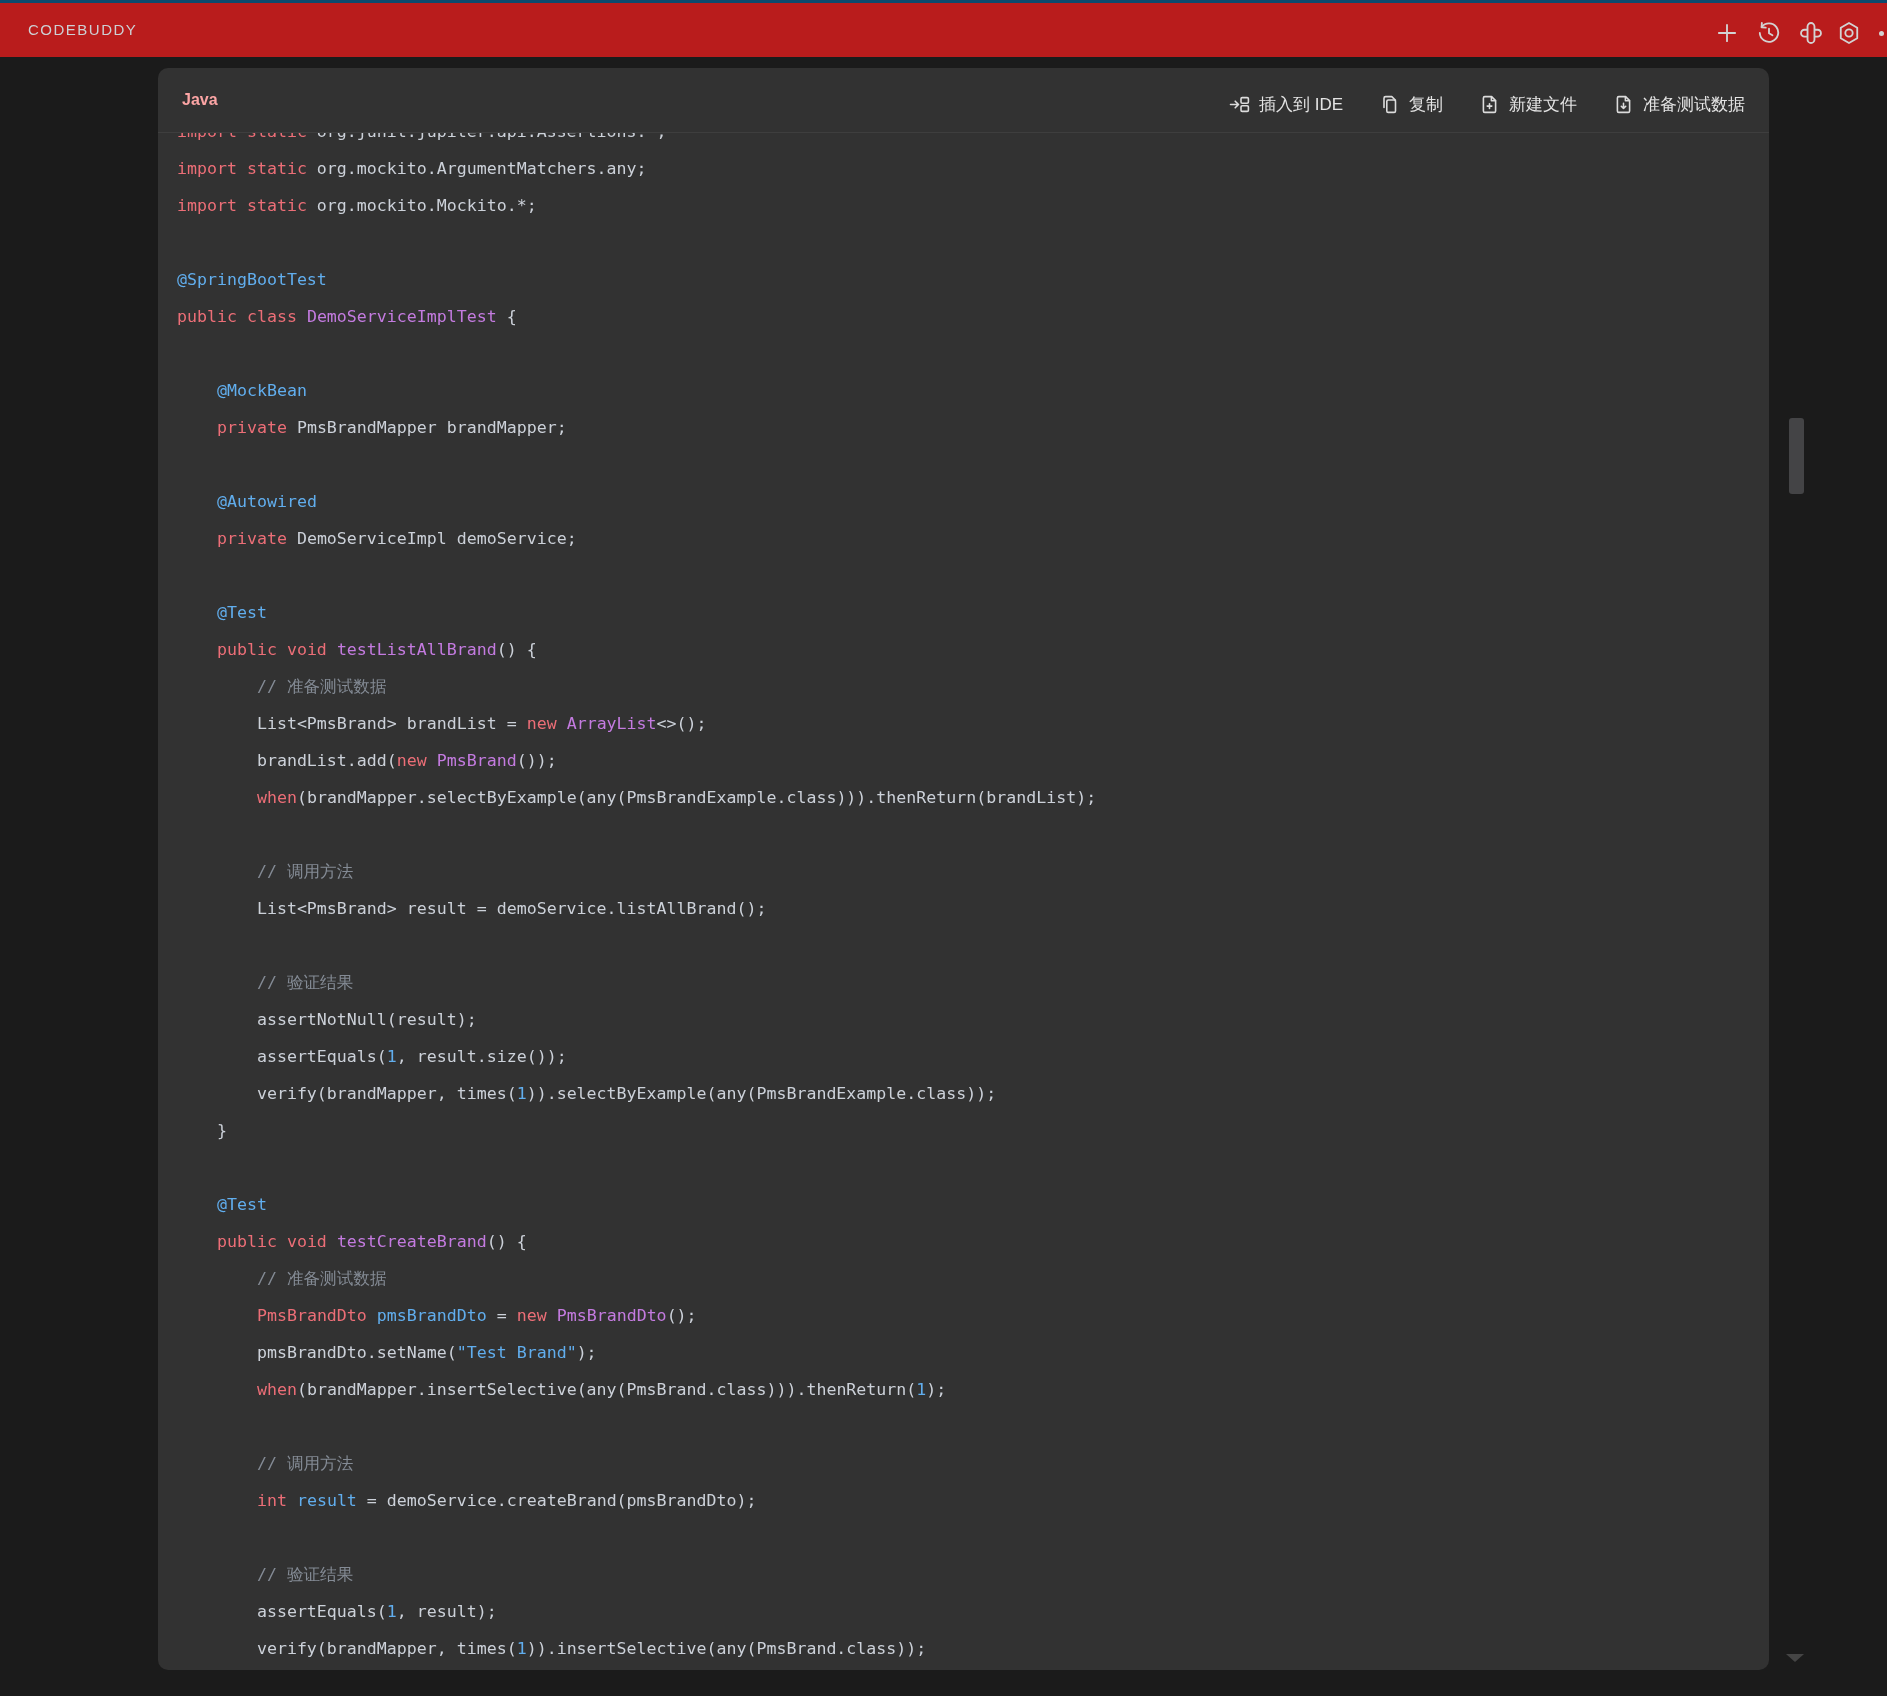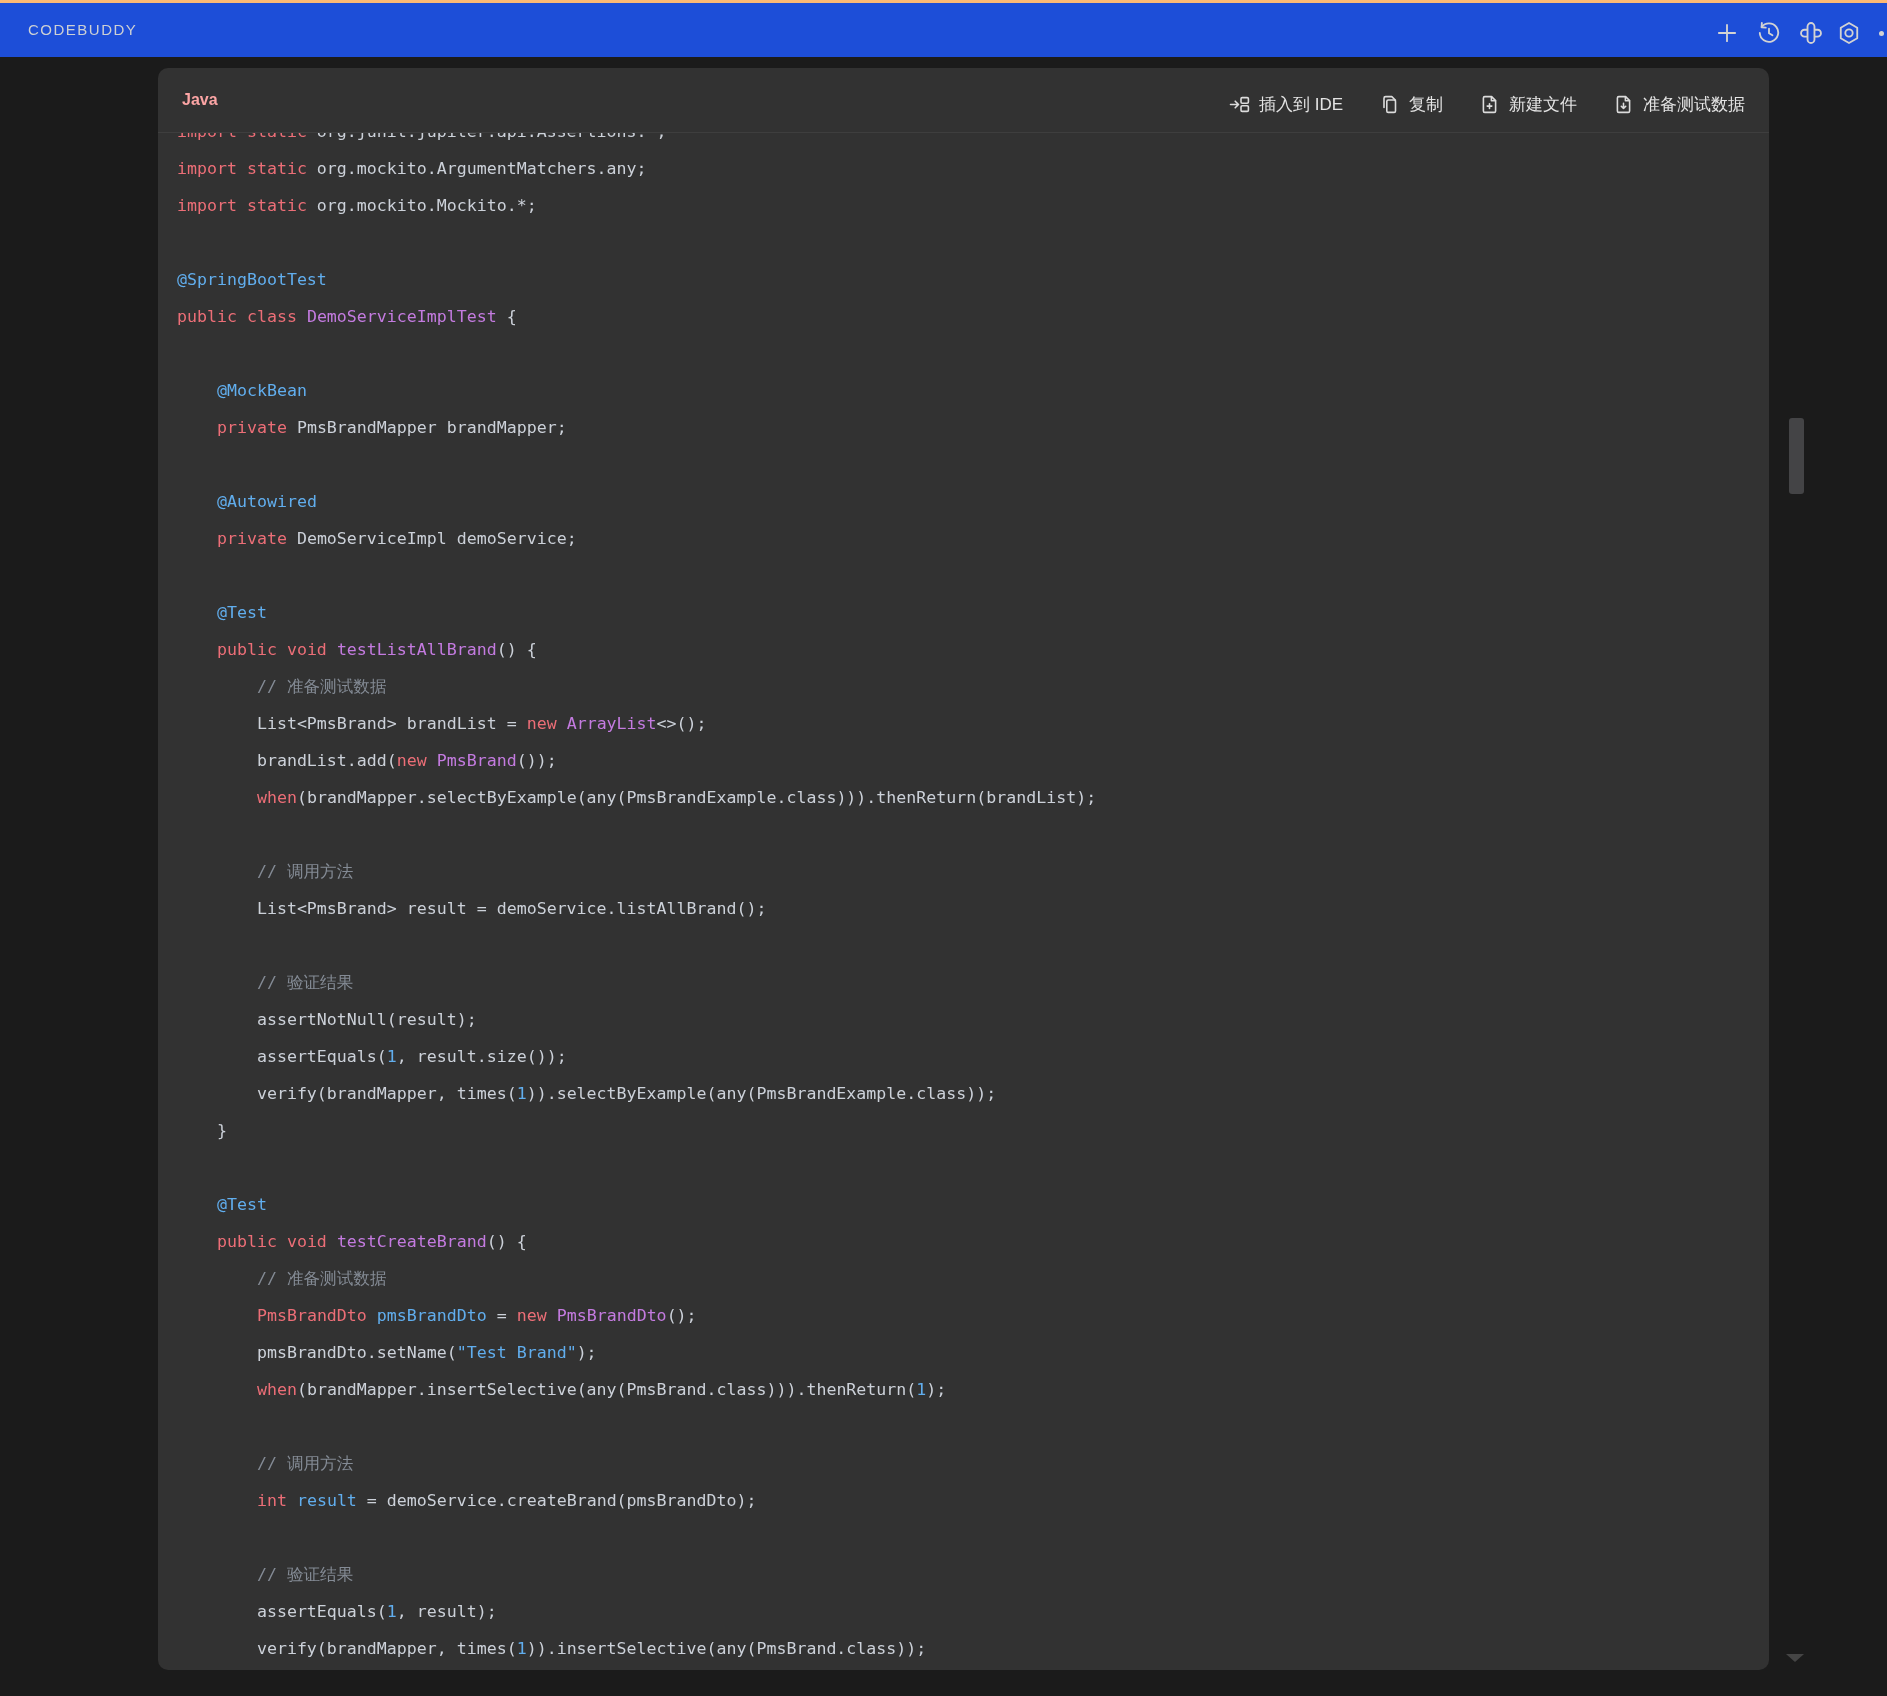--- a/index.html
+++ b/index.html
@@ -1,20 +1,20 @@
 <!DOCTYPE html>
 <html style="--col-keyword: #ec6e77; --col-type: #c47be0; --col-blue: #61aeee; --col-string: #61aeee; --col-comment: #848b95; --col-plain: #ccd1d9;"><head>
 <meta charset="utf-8">
 <style>
   html,body{margin:0;padding:0;background:#1b1b1b;}
   #screen{position:relative;width:1887px;height:1696px;background:#1b1b1b;overflow:hidden;
           font-family:"Liberation Sans",sans-serif;}
   
-  .topbar{position:absolute;left:0;top:0;width:100%;height:57px;background:#1d4ed8;
-          border-top:3px solid #fdba74;box-sizing:border-box;text-align:center;}
+  .topbar{position:absolute;left:0;top:0;width:100%;height:57px;background:#b91c1c;
+          border-top:3px solid #0c4a6e;box-sizing:border-box;text-align:center;}
   .brand{position:absolute;left:28px;top:0;height:54px;line-height:54px;
          color:#cdd0d4;font-size:15px;letter-spacing:1.5px;font-weight:500;}
   .tb-icon{position:absolute;top:17px;width:26px;height:26px;color:#d3d3d3;cursor:pointer;}
   .tb-icon svg{width:26px;height:26px;display:block;}
   .tb-dot{position:absolute;top:28px;width:5px;height:5px;border-radius:50%;background:#d3d3d3;}
   
   .panel-scrollbar{position:absolute;left:1789px;top:418px;width:15px;height:76px;
                    background:#444446;border-radius:3px;}
   .scroll-down{position:absolute;left:1786px;top:1654px;width:0;height:0;
                border-left:9px solid transparent;border-right:9px solid transparent;

